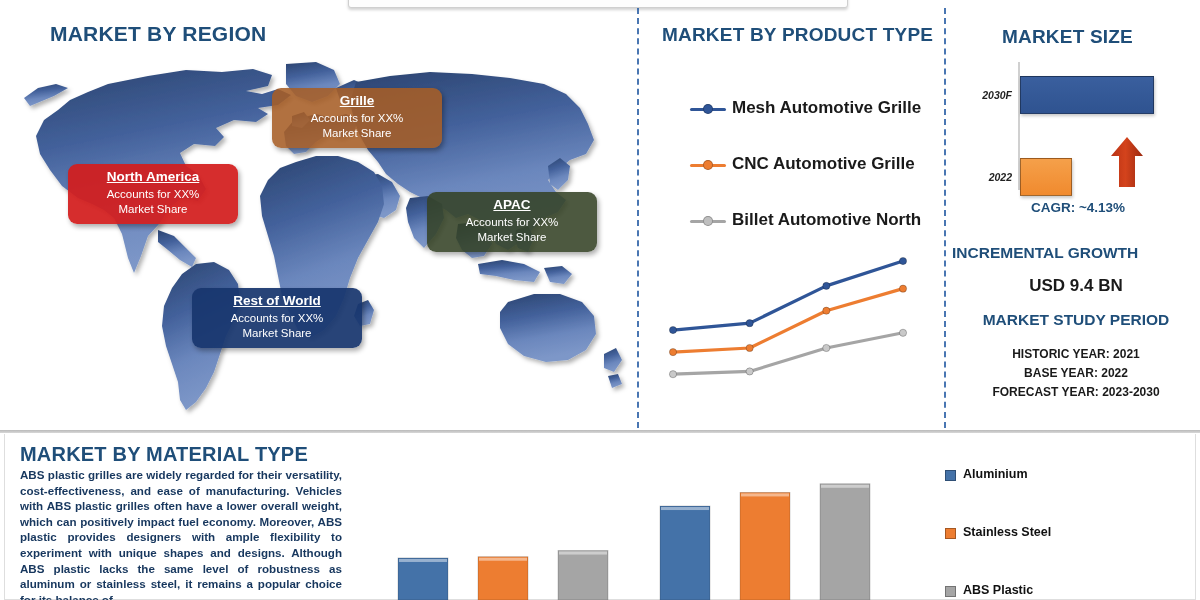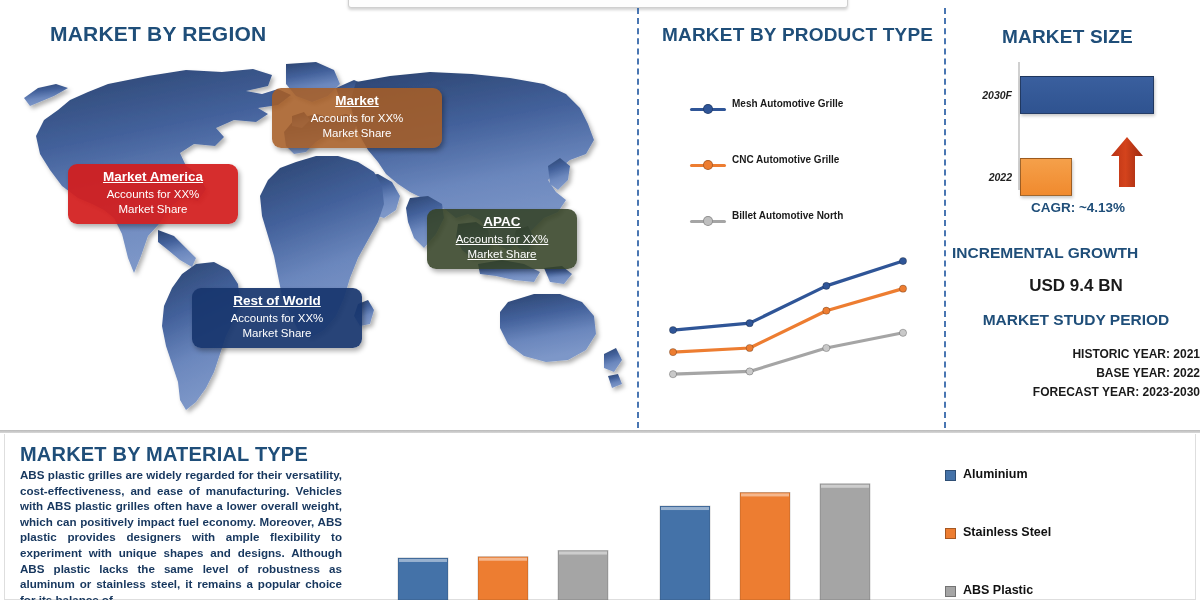--- a/index.html
+++ b/index.html
@@ -56,36 +56,36 @@
     font-family:"Liberation Sans", sans-serif;
   }
   .region-box .rb-title {
     display:block; font-weight:bold; font-size:13.5px;
     text-decoration:underline; margin-bottom:2px; line-height:16px;
   }
   .region-box .rb-line { display:block; font-size:11.5px; line-height:15px; }
 
   #rb-na     { left:68px;  top:164px; width:170px; background:rgba(211,29,29,.93); }
   #rb-eu     { left:272px; top:88px;  width:170px; background:rgba(166,93,38,.88); }
-  #rb-apac   { left:427px; top:209px; width:150px; background:rgba(52,66,38,.88);text-decoration:underline; }
+  #rb-apac   { left:427px; top:192px; width:170px; background:rgba(52,66,38,.88); }
   #rb-row    { left:192px; top:288px; width:170px; background:rgba(24,54,110,.93); }
 
   
   #legend-product { position:absolute; left:690px; top:100px; width:240px; }
   .lp-row { position:relative; height:56px; }
   .lp-marker { position:absolute; left:0; top:4px; width:36px; height:10px; }
   .lp-marker .lp-line {
     position:absolute; left:0; top:4px; width:36px; height:3px; border-radius:2px;
   }
   .lp-marker .lp-dot {
     position:absolute; left:13px; top:0px; width:10px; height:10px;
     border-radius:50%; border:1px solid rgba(0,0,0,.25);
   }
   .lp-label {
-    position:absolute; left:42px; top:-2px; font-size:10px; color:#1a1a1a;
+    position:absolute; left:42px; top:-2px; font-size:17px; color:#1a1a1a;
     font-weight:600; white-space:nowrap;
   }
 
   #linechart { position:absolute; left:655px; top:238px; width:265px; height:165px; }
   #linechart svg { width:100%; height:100%; display:block; }
 
   
   #msize { position:absolute; left:960px; top:58px; width:236px; height:150px; }
   .ms-row { position:absolute; display:flex; align-items:center;font-style:italic; }
   .ms-axis {
@@ -110,21 +110,21 @@
   }
   #incg-val {
     position:absolute; left:952px; top:276px; width:248px; text-align:center;
     font-size:17px; font-weight:bold; color:#1a1a1a;
   }
   #study-title {
     position:absolute; left:952px; top:311px; width:248px; text-align:center;
     font-size:15.5px; font-weight:bold; color:#1F4E79;
   }
   #study-list {
-    position:absolute; left:952px; top:345px; width:248px; text-align:right;
+    position:absolute; left:952px; top:345px; width:248px; text-align:center;
   }
   #study-list div { font-size:12px; font-weight:bold; color:#1a1a1a; line-height:19px; }
 
   
   #material-text {
     position:absolute; left:20px; top:467px; width:322px; height:133px;
     font-size:11.6px; line-height:15.6px; color:#17375E;
     text-align:justify; font-weight:bold; overflow:hidden;
   }
 
@@ -221,27 +221,27 @@
         <path d="M498 244 L524 236 L550 236 L572 244 L584 258 L586 276 L576 292 L558 302 L536 304
                  L514 298 L498 286 L490 270 L490 254 Z"></path>
 
         <path d="M594 296 L606 290 L612 302 L604 314 L594 310 Z"></path>
         <path d="M598 318 L608 316 L612 326 L602 330 Z"></path>
       </g>
     </svg>
   </div>
 
   <div class="region-box" id="rb-na">
-    <span class="rb-title">Market America</span>
+    <span class="rb-title">North America</span>
     <span class="rb-line">Accounts for XX%</span>
     <span class="rb-line">Market Share</span>
   </div>
 
   <div class="region-box" id="rb-eu">
-    <span class="rb-title">Market</span>
+    <span class="rb-title">Grille</span>
     <span class="rb-line">Accounts for XX%</span>
     <span class="rb-line">Market Share</span>
   </div>
 
   <div class="region-box" id="rb-apac">
     <span class="rb-title">APAC</span>
     <span class="rb-line">Accounts for XX%</span>
     <span class="rb-line">Market Share</span>
   </div>
 

